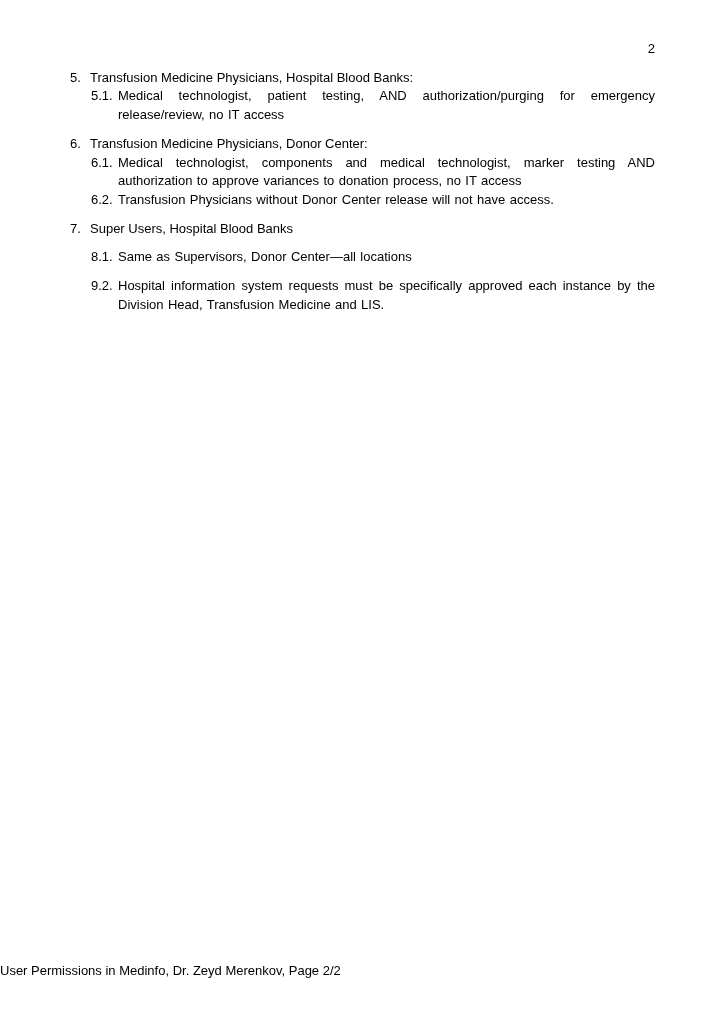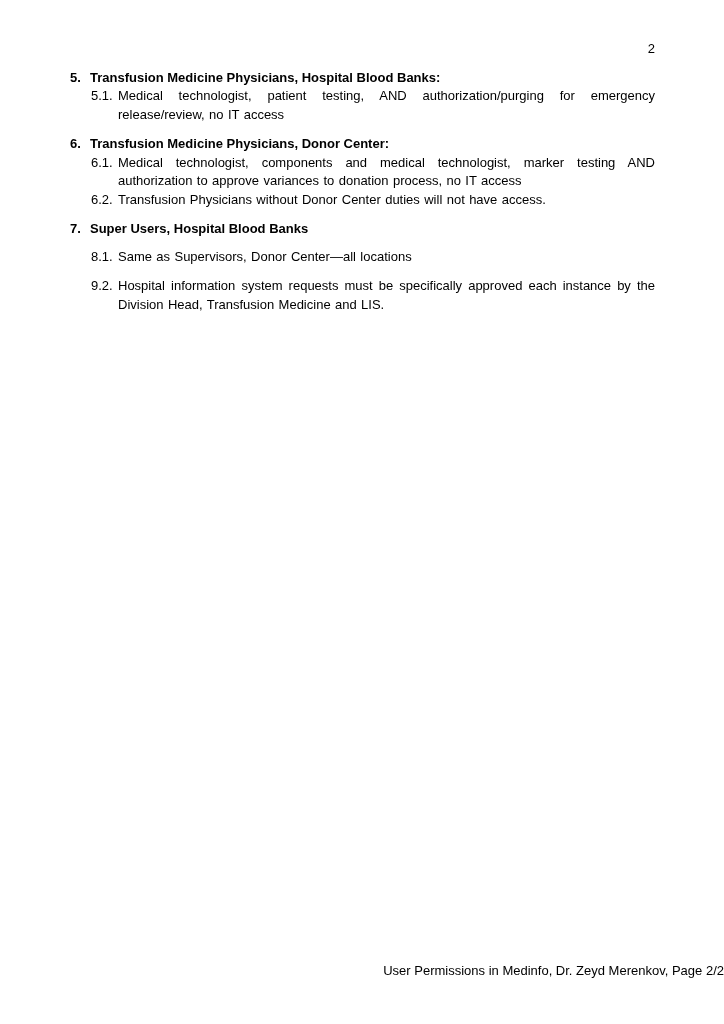--- a/index.html
+++ b/index.html
@@ -22,21 +22,21 @@
     padding: 40px 69px 0 70px;
   }
   .page-number {
     text-align: right;
     margin-bottom: 3px;
   }
   .section {
     margin-top: 10px;
   }
   .heading {
-    font-weight: bold;
+    font-weight: normal;
     padding-left: 20px;
     text-indent: -20px;
   }
   .hnum {
     display: inline-block;
     width: 20px;
     text-indent: 0;
   }
   .sub {
     margin-left: 21px;
@@ -49,41 +49,41 @@
     display: inline-block;
     width: 27px;
     text-indent: 0;
     word-spacing: 0;
   }
   .footer {
     position: absolute;
     left: 0;
     right: 0;
     top: 962px;
-    text-align: right;
+    text-align: left;
   }
 </style>
 </head>
 <body>
 
 <div class="page">
   <div class="content">
 
     <div class="page-number">2</div>
 
 
     <div class="section">
       <div class="heading"><span class="hnum">5.</span><span>Transfusion Medicine Physicians, Hospital Blood Banks:</span></div>
       <div class="sub"><span class="snum">5.1.</span><span>Medical technologist, patient testing, AND authorization/purging for emergency release/review, no IT access</span></div>
     </div>
 
     <div class="section">
       <div class="heading"><span class="hnum">6.</span><span>Transfusion Medicine Physicians, Donor Center:</span></div>
       <div class="sub"><span class="snum">6.1.</span><span>Medical technologist, components and medical technologist, marker testing AND authorization to approve variances to donation process, no IT access</span></div>
-      <div class="sub"><span class="snum">6.2.</span><span>Transfusion Physicians without Donor Center duties will not have access.</span></div>
+      <div class="sub"><span class="snum">6.2.</span><span>Transfusion Physicians without Donor Center release will not have access.</span></div>
     </div>
 
     <div class="section">
       <div class="heading"><span class="hnum">7.</span><span>Super Users, Hospital Blood Banks</span></div>
     </div>
 
     <div class="section">
       <div class="sub"><span class="snum">8.1.</span><span>Same as Supervisors, Donor Center—all locations</span></div>
     </div>
 

